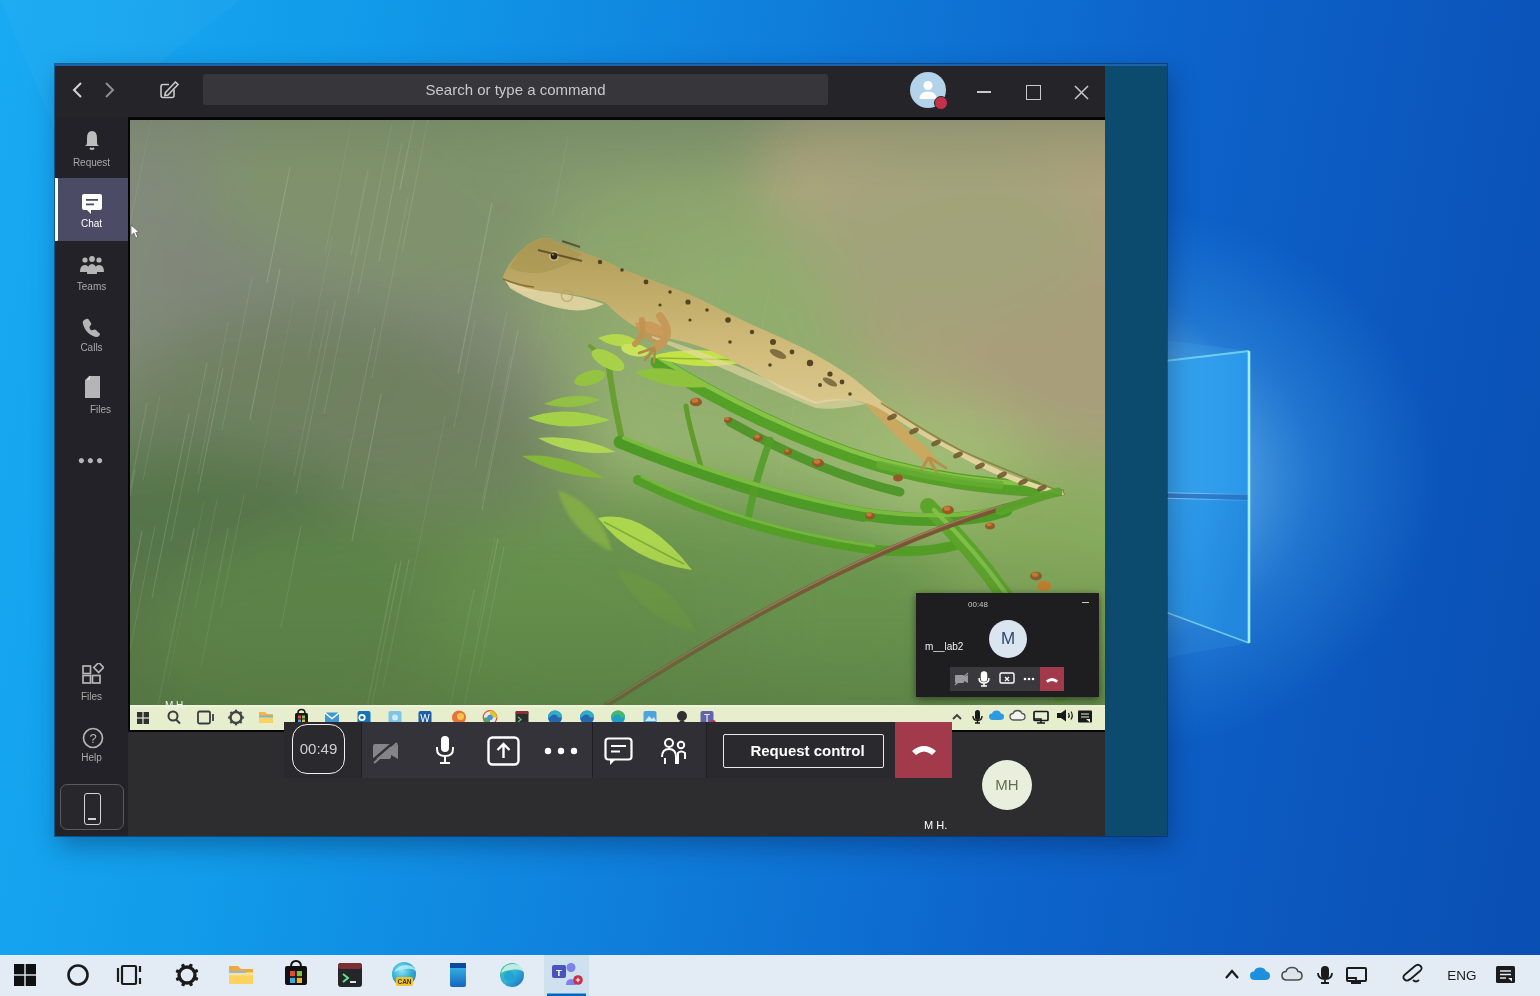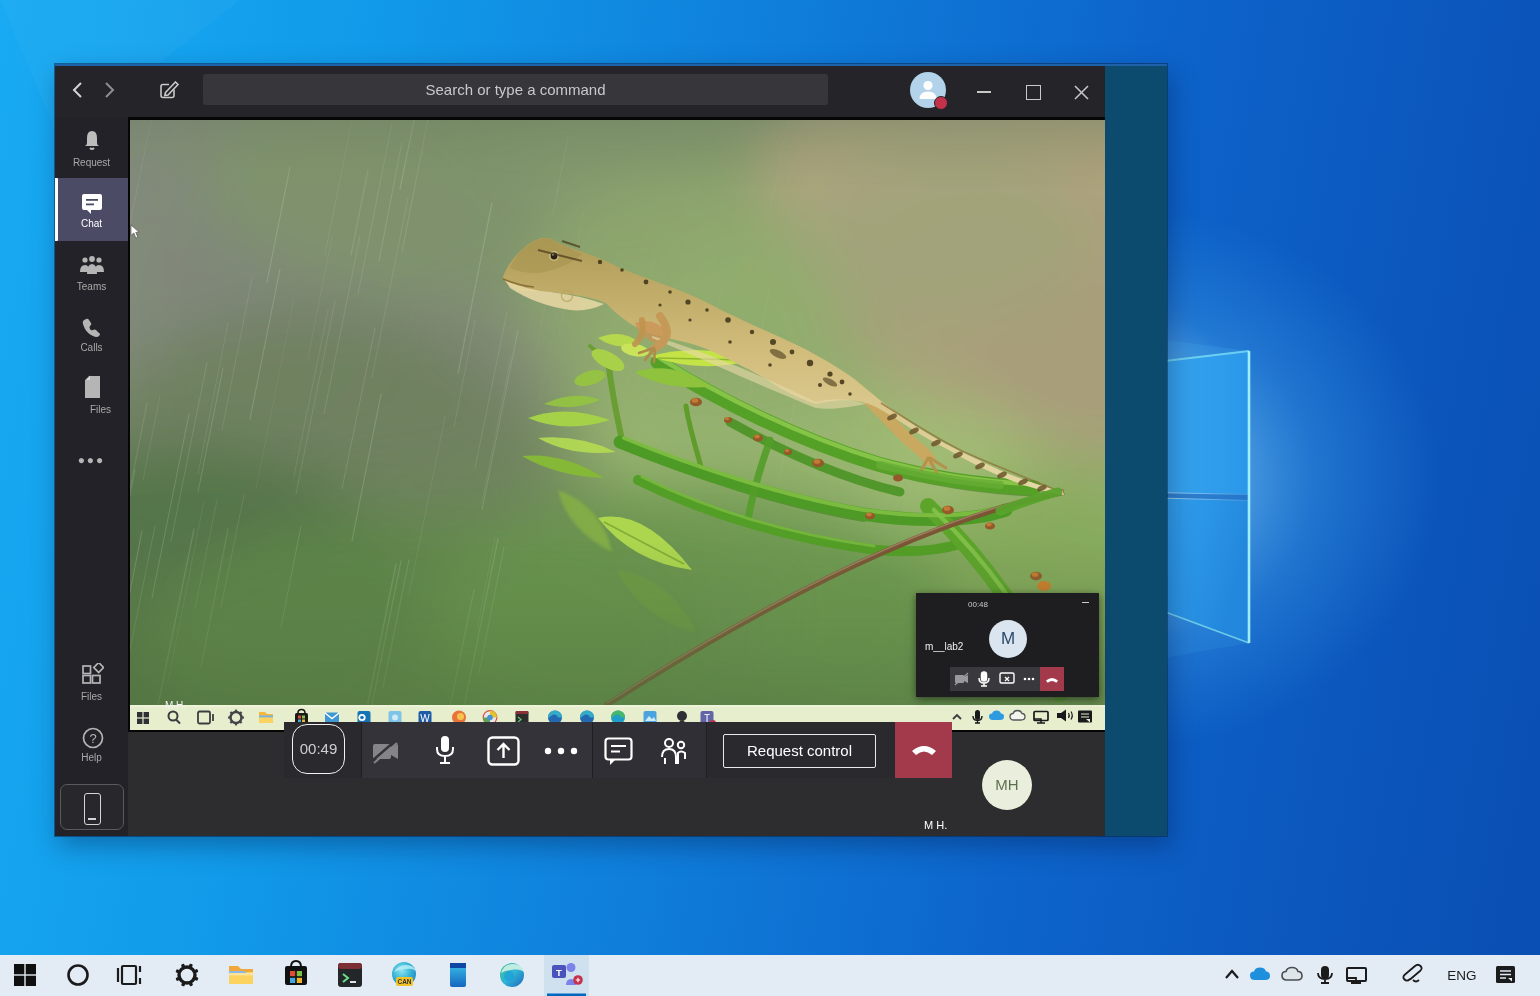--- a/index.html
+++ b/index.html
@@ -483,21 +483,21 @@
       <rect x="1.5" y="1.5" width="26" height="21" rx="3" fill="none" stroke="#fff" stroke-width="2.2"></rect>
       <path d="M6,23 L6,28 L11,23" fill="#fff"></path>
       <path d="M7,9 L22,9 M7,14.5 L16,14.5" stroke="#fff" stroke-width="2"></path>
     </svg>
     <svg class="abs" style="left:376px;top:15px" width="29" height="29" viewBox="0 0 29 29">
       <circle cx="9" cy="6" r="4" fill="none" stroke="#fff" stroke-width="2"></circle>
       <path d="M2,20 Q2,12 9,12 Q16,12 16,20 L16,27 M5,27 L5,21" stroke="#fff" stroke-width="2" fill="none"></path>
       <circle cx="21" cy="8" r="3.2" fill="none" stroke="#fff" stroke-width="2"></circle>
       <path d="M18,27 L18,16 Q21,13 25,16 L25,22" stroke="#fff" stroke-width="2" fill="none"></path>
     </svg>
-    <div class="abs" style="left:439px;top:12px;width:151px;height:32px;border:1px solid #e8e8e8;border-radius:2px;color:#fff;font-size:15px;font-weight:normal;text-align:center;line-height:32px;">Request control</div>
+    <div class="abs" style="left:439px;top:12px;width:151px;height:32px;border:1px solid #e8e8e8;border-radius:2px;color:#fff;font-size:15px;font-weight:bold;text-align:center;line-height:32px;padding-left:8px;">Request control</div>
     <div class="abs" style="left:611px;top:0;width:57px;height:56px;background:#a33a4b;">
       <svg class="abs" style="left:14px;top:17px" width="30" height="22" viewBox="0 0 30 22">
         <path d="M3,12 Q15,2 27,12 L23,16 Q15,9 7,16 Z" fill="#fff"></path>
       </svg>
     </div>
   </div>
 
   <div class="abs" style="left:927px;top:694px;width:50px;height:50px;border-radius:50%;background:#e9efdc;color:#5f7050;font-size:15px;text-align:center;line-height:50px;">MH</div>
   <div class="abs" style="left:869px;top:753px;color:#fff;font-size:11px;">M H.</div>
   <div class="abs" style="left:110px;top:634px;color:#f2f2f2;font-size:10px;">M H.</div>

